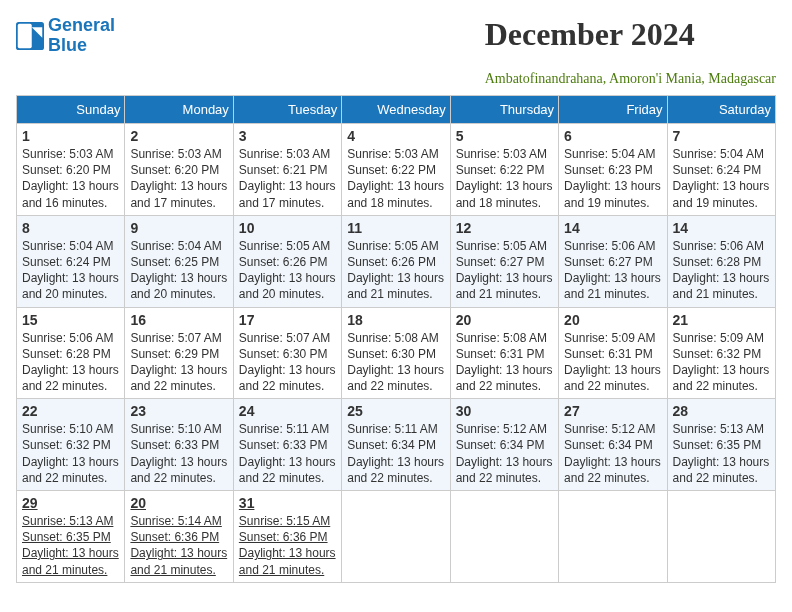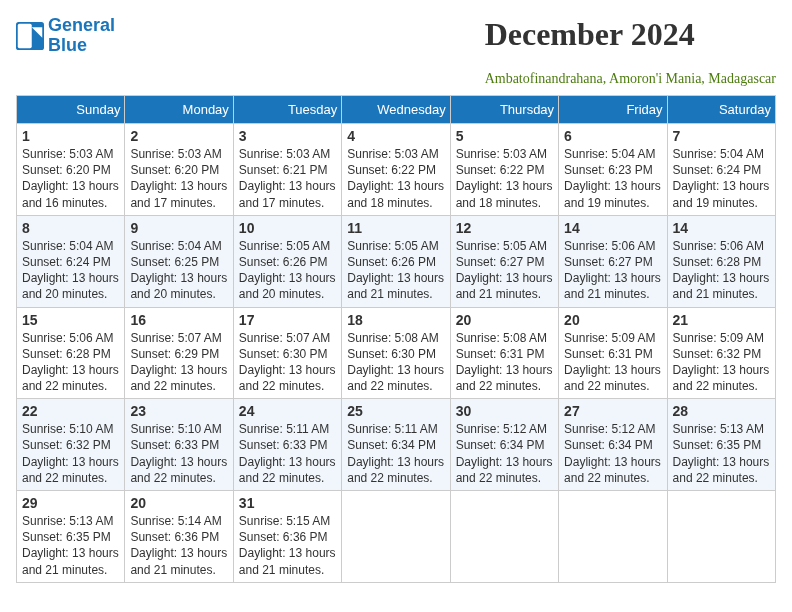--- a/index.html
+++ b/index.html
@@ -83,20 +83,21 @@
     .cell-text {
       font-size: 12px;
       line-height: 1.35;
       color: #333;
     }
     .empty-cell {
       background: #fff !important;
     }
     .last-row td {
       height: 72px;
+      text-decoration: underline;
     }
   </style>
 </head>
 <body>
 
 <div class="header">
   <div class="logo">
     <svg class="logo-icon" viewBox="0 0 32 32">
       <rect x="0" y="0" width="32" height="32" rx="3" fill="#1a75bb"></rect>
       <polygon points="18,6 30,6 30,18" fill="#fff"></polygon>

